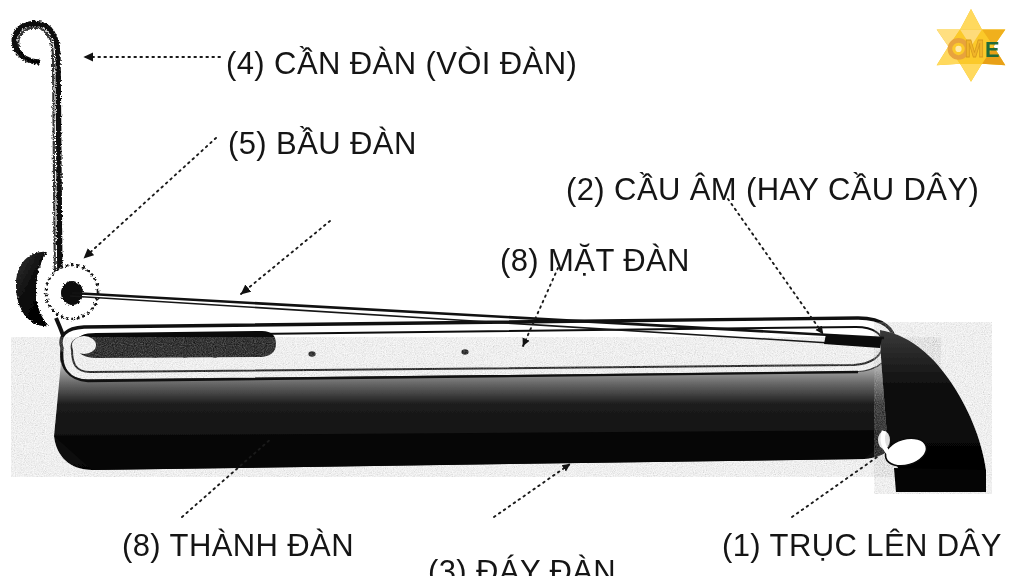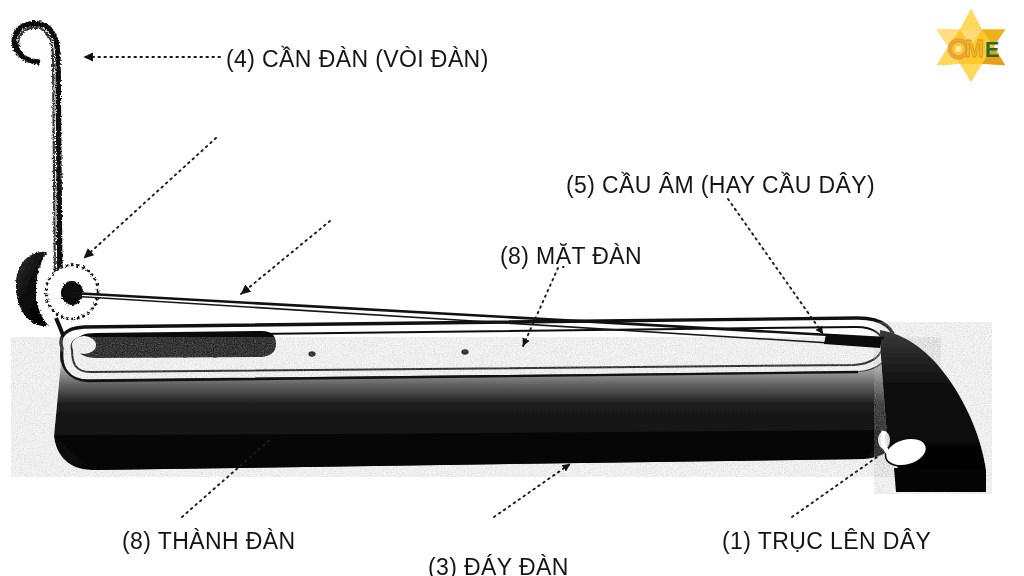--- a/index.html
+++ b/index.html
@@ -2,21 +2,21 @@
 <html><head>
 <meta charset="utf-8">
 <style>
   html,body{margin:0;padding:0;background:#fff;}
   body{width:1024px;height:576px;overflow:hidden;
        font-family:"Liberation Sans",sans-serif;}
   #stage{position:relative;width:1024px;height:576px;background:#ffffff;}
   #diagram{position:absolute;left:0;top:0;width:1024px;height:576px;}
   .lbl{position:absolute;white-space:nowrap;color:#151515;
        font-family:"Liberation Sans",sans-serif;
-       font-size:23px;letter-spacing:.4px;font-weight:400;}
+       font-size:31px;letter-spacing:.4px;font-weight:400;}
   #logo{position:absolute;right:14px;top:6px;width:78px;height:78px;}
 </style>
 </head>
 <body>
 
 <div id="stage">
 
   <svg id="diagram" viewBox="0 0 1024 576">
     <defs>
       <marker id="ah" markerWidth="9" markerHeight="9" refX="7.6" refY="4.5" orient="auto" markerUnits="userSpaceOnUse">
@@ -131,21 +131,22 @@
       <line x1="330" y1="221" x2="241" y2="294" marker-end="url(#ahl)"></line>
       <line x1="558" y1="268" x2="523" y2="346" marker-end="url(#ah)"></line>
       <line x1="728" y1="199" x2="823" y2="334" marker-end="url(#ah)"></line>
       <line x1="182" y1="517" x2="272" y2="438"></line>
       <line x1="494" y1="517" x2="570" y2="464" marker-end="url(#ah)"></line>
       <line x1="792" y1="517" x2="880" y2="455"></line>
     </g>
   </svg>
 
   <div class="lbl" style="left:226px;top:46px">(4) CẦN ĐÀN (VÒI ĐÀN)</div>
-  <div class="lbl" style="left:566px;top:172px">(5) CẦU ÂM (HAY CẦU DÂY)</div>
+  <div class="lbl" style="left:228px;top:126px">(5) BẦU ĐÀN</div>
+  <div class="lbl" style="left:566px;top:172px">(2) CẦU ÂM (HAY CẦU DÂY)</div>
   <div class="lbl" style="left:500px;top:243px">(8) MẶT ĐÀN</div>
   <div class="lbl" style="left:122px;top:528px">(8) THÀNH ĐÀN</div>
   <div class="lbl" style="left:428px;top:554px">(3) ĐÁY ĐÀN</div>
   <div class="lbl" style="left:722px;top:528px">(1) TRỤC LÊN DÂY</div>
 
   <svg id="logo" viewBox="0 0 100 100">
     <g>
       <path d="M50,4 L64,30 L94,30 L79,52 L94,76 L64,74 L50,97 L36,74 L6,76 L21,52 L6,30 L36,30 Z" fill="#f7c518"></path>
       <path d="M50,4 L64,30 L36,30 Z" fill="#ffd95e"></path>
       <path d="M50,97 L64,74 L36,74 Z" fill="#ffd95e"></path>

